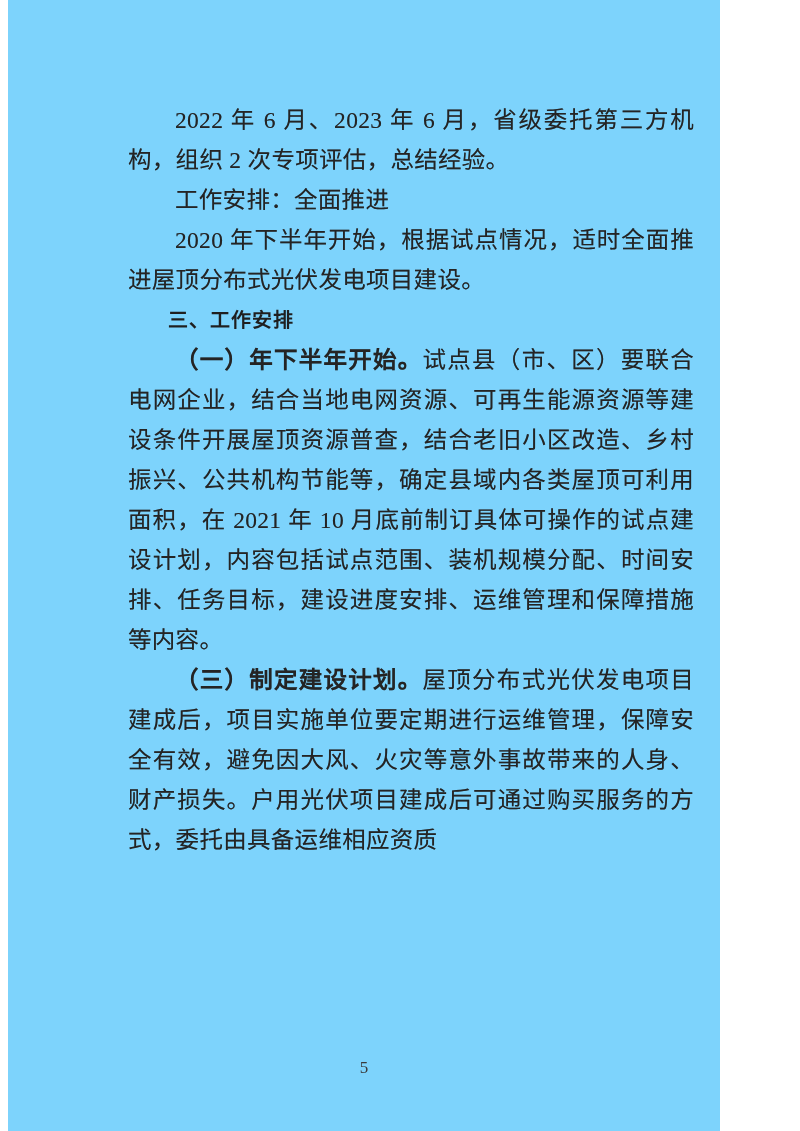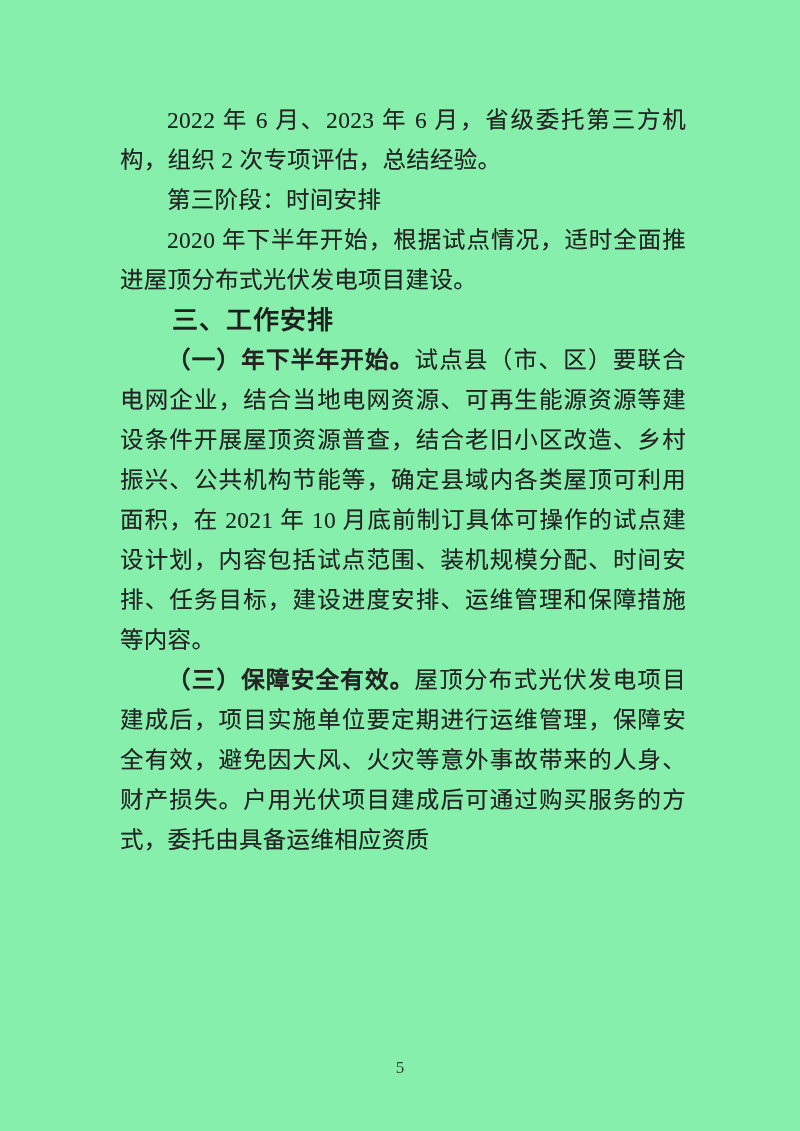--- a/index.html
+++ b/index.html
@@ -3,26 +3,27 @@
 <meta charset="utf-8">
 <style>
   * { margin: 0; padding: 0; box-sizing: border-box; }
 
   html, body {
     background: #ffffff;
   }
 
   .page {
     position: relative;
-    width: 800px;
+    width: 712px;
     height: 1131px;
-    background: #86efac;
+    background: #7dd3fc;
     overflow: hidden;
     font-family: "Liberation Serif", "DejaVu Serif", serif;
     color: #242424;
+    margin-left: 8px;
   }
 
   .content {
     position: absolute;
     top: 100px;
     left: 120px;
     width: 566px;
   }
 
   p.body {
@@ -33,21 +34,21 @@
     text-indent: 2em;
     letter-spacing: 0.3px;
     text-shadow: 0 0 0.5px rgba(40,40,40,0.45);
   }
 
   p.body .lead {
     font-weight: bold;
   }
 
   p.heading {
-    font-size: 26px;
+    font-size: 20px;
     line-height: 40px;
     text-indent: 2em;
     font-weight: bold;
     font-family: "Liberation Sans", "DejaVu Sans", sans-serif;
     letter-spacing: 1px;
     color: #1f1f1f;
   }
 
   .page-number {
     position: absolute;
@@ -62,27 +63,27 @@
   }
 </style>
 </head>
 <body>
 
 <div class="page">
   <div class="content">
 
     <p class="body"><span>2022 年 6 月、2023 年 6 月，省级委托第三方机构，组织 2 次专项评估，总结经验。</span></p>
 
-    <p class="body"><span>第三阶段：时间安排</span></p>
+    <p class="body"><span>工作安排：全面推进</span></p>
 
     <p class="body"><span>2020 年下半年开始，根据试点情况，适时全面推进屋顶分布式光伏发电项目建设。</span></p>
 
     <p class="heading"><span>三、工作安排</span></p>
 
     <p class="body"><span class="lead">（一）年下半年开始。</span><span>试点县（市、区）要联合电网企业，结合当地电网资源、可再生能源资源等建设条件开展屋顶资源普查，结合老旧小区改造、乡村振兴、公共机构节能等，确定县域内各类屋顶可利用面积，在 2021 年 10 月底前制订具体可操作的试点建设计划，内容包括试点范围、装机规模分配、时间安排、任务目标，建设进度安排、运维管理和保障措施等内容。</span></p>
 
 
-    <p class="body"><span class="lead">（三）保障安全有效。</span><span>屋顶分布式光伏发电项目建成后，项目实施单位要定期进行运维管理，保障安全有效，避免因大风、火灾等意外事故带来的人身、财产损失。户用光伏项目建成后可通过购买服务的方式，委托由具备运维相应资质</span></p>
+    <p class="body"><span class="lead">（三）制定建设计划。</span><span>屋顶分布式光伏发电项目建成后，项目实施单位要定期进行运维管理，保障安全有效，避免因大风、火灾等意外事故带来的人身、财产损失。户用光伏项目建成后可通过购买服务的方式，委托由具备运维相应资质</span></p>
 
   </div>
 
   <div class="page-number">5</div>
 </div>
 
 </body></html>

